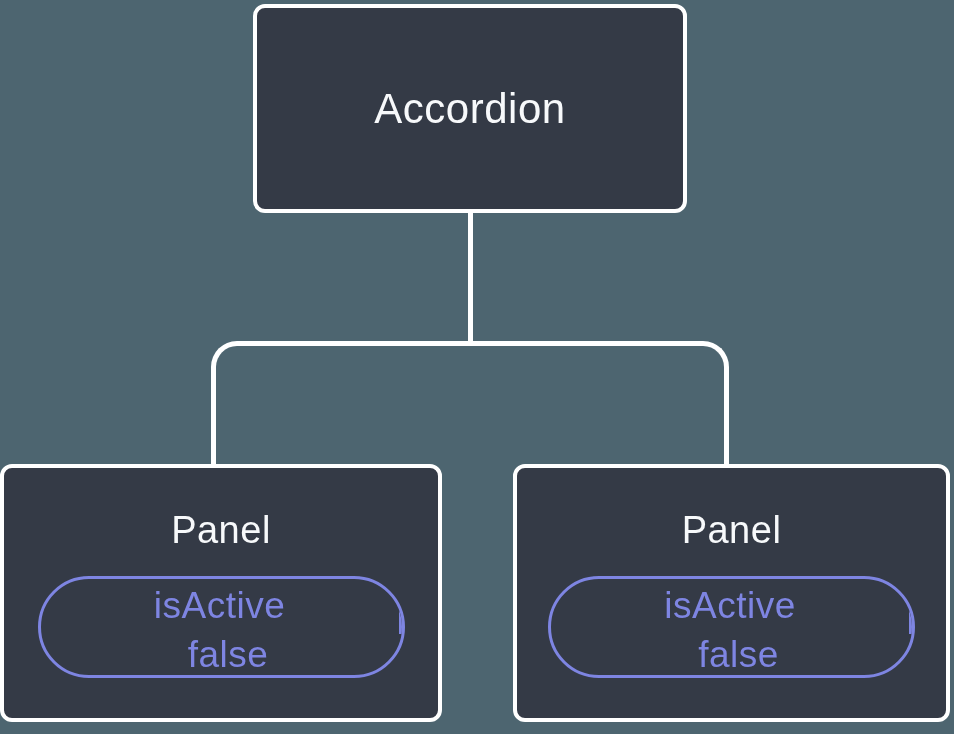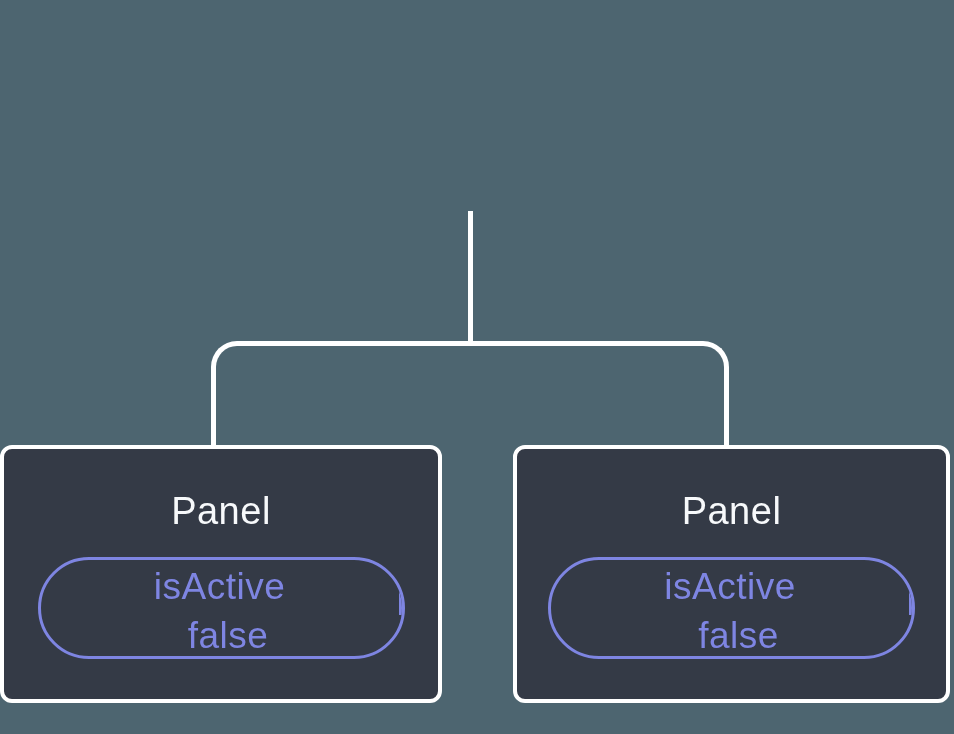--- a/index.html
+++ b/index.html
@@ -50,21 +50,21 @@
     left: 211px;
     top: 341px;
     width: 518px;
     height: 130px;
     border: 5px solid var(--node-border, #ffffff);
     border-bottom: none;
     border-radius: 26px 26px 0 0;
     box-sizing: border-box;
   }
   .panel {
-    top: 445px;
+    top: 464px;
     height: 258px;
     display: flex;
     flex-direction: column;
     align-items: center;
     justify-content: center;
     gap: 24px;
   }
   .panel-left  { left: 0px;   width: 442px; }
   .panel-right { left: 513px; width: 437px; }
   .panel .node-title { font-size: 38px; }
@@ -94,20 +94,23 @@
   .pill-cell.value {
     flex: 1 1 auto;
     padding-left: 14px;
   }
 </style>
 </head>
 <body>
 
 <div class="canvas">
 
+  <div class="node accordion">
+    <span class="node-title">Accordion</span>
+  </div>
 
   <div class="stem"></div>
   <div class="bracket"></div>
 
   <div class="node panel panel-left">
     <div class="node-title">Panel</div>
     <div class="pill">
       <div class="pill-cell name">isActive</div>
       <div class="pill-cell value">false</div>
     </div>

